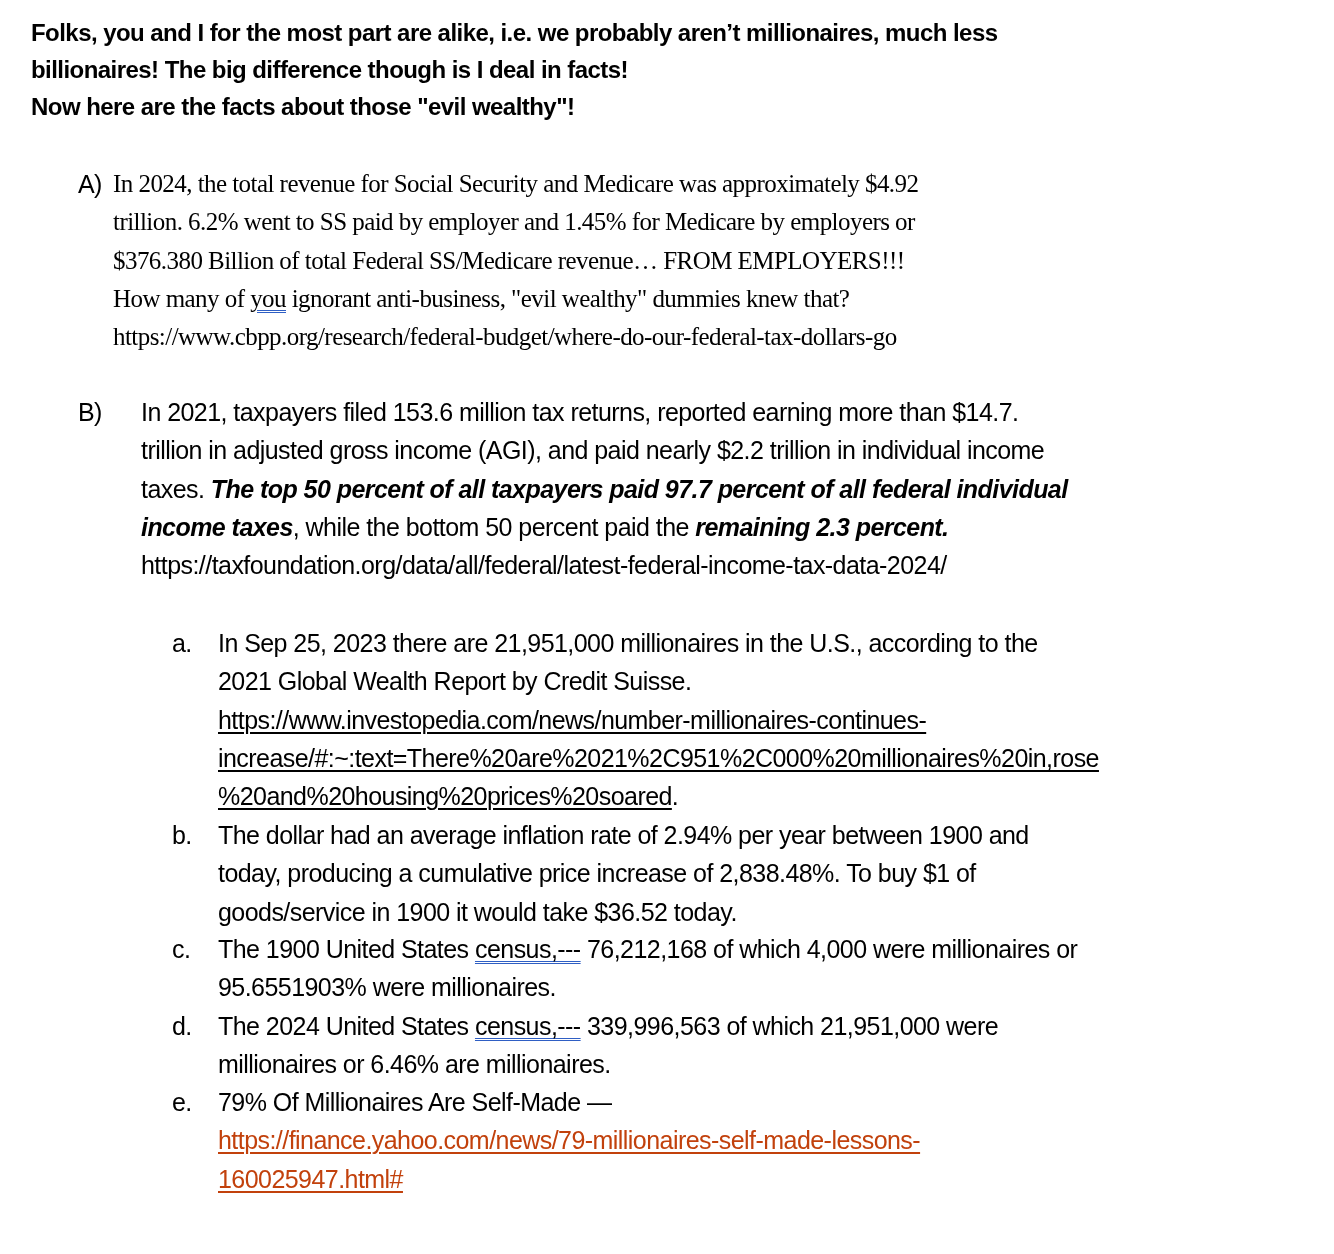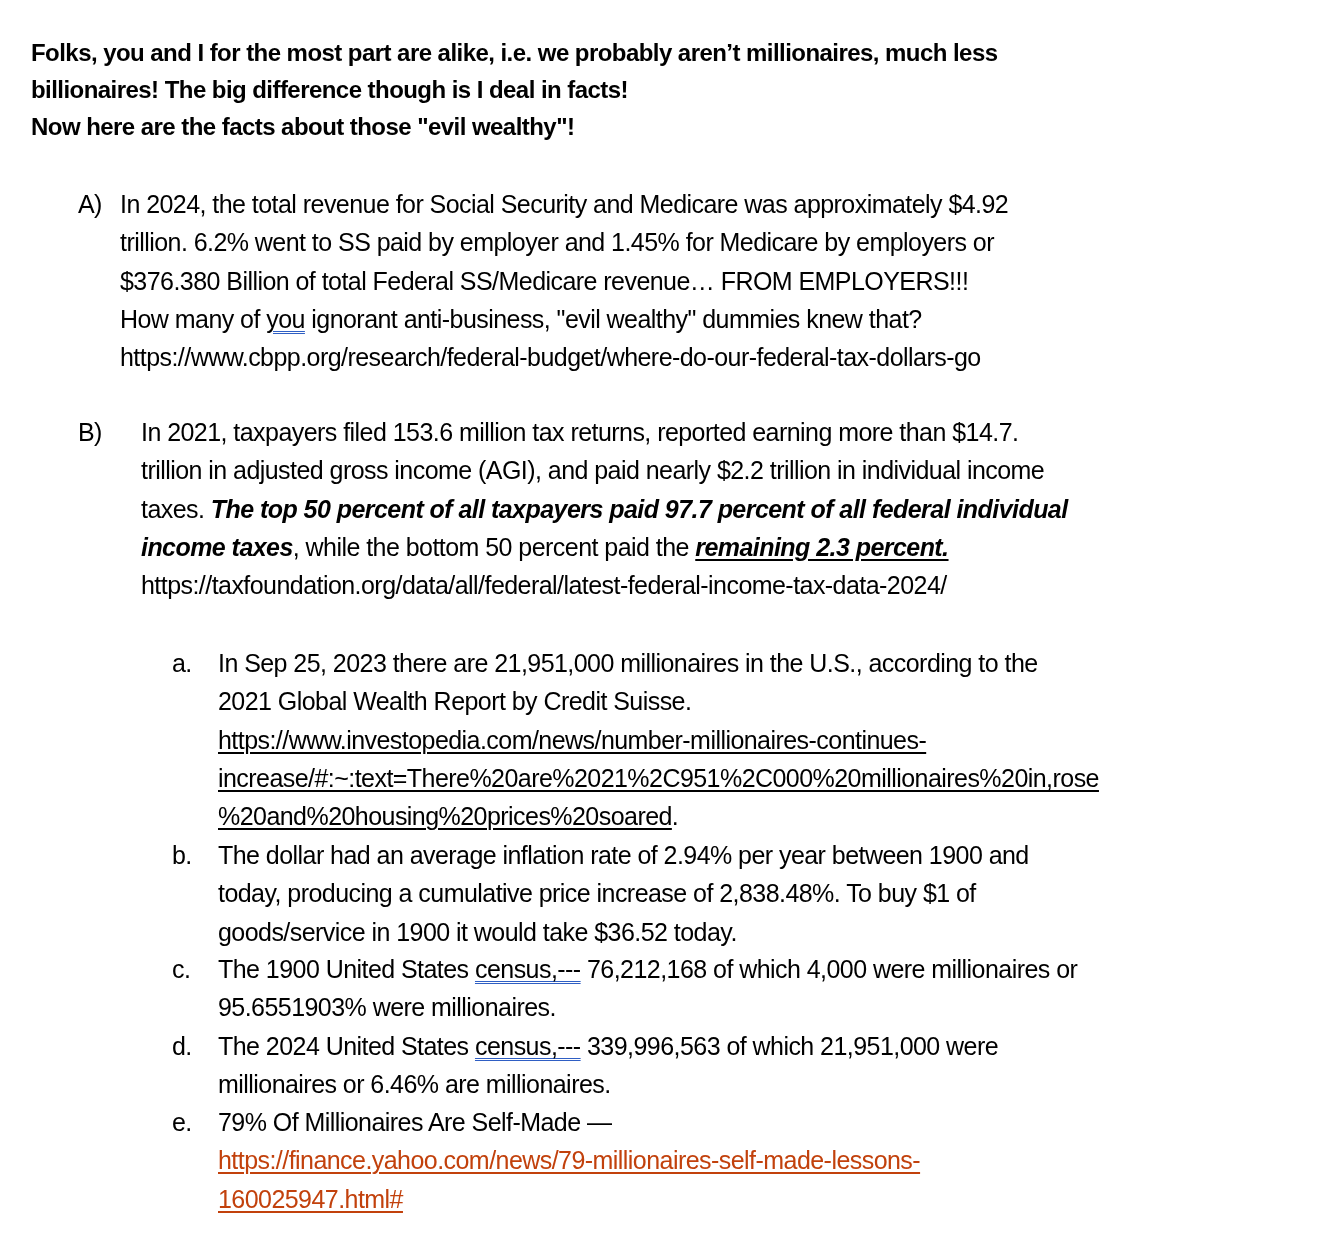--- a/index.html
+++ b/index.html
@@ -14,21 +14,20 @@
     overflow: hidden;
     color: #000000;
     font-family: "Liberation Sans", "DejaVu Sans", sans-serif;
   }
   .doc {
     position: absolute;
     left: 0;
     top: 0;
     width: 1334px;
     height: 1094px;
-    margin-top: 20px;
   }
   .intro {
     position: absolute;
     left: 31px;
     top: 14px;
     font-weight: bold;
     font-size: 24px;
     line-height: 37px;
     letter-spacing: -0.55px;
     white-space: nowrap;
@@ -46,21 +45,21 @@
     white-space: nowrap;
   }
   .item .body {
     position: absolute;
     white-space: nowrap;
   }
 
   
   #item-a { left: 0; top: 165px; }
   #item-a .label { left: 78px; top: 0; }
-  #item-a .body  { left: 120px; top: 0; }
+  #item-a .body  { left: 113px; top: 0; font-family: Liberation Serif, serif; }
 
   
   #item-b { left: 0; top: 393px; }
   #item-b .label { left: 78px; top: 0; }
   #item-b .body  { left: 141px; top: 0; }
 
   
   .sub .label { left: 172px; top: 0; }
   .sub .body  { left: 218px; top: 0; }
   #sub-a { left: 0; top: 624px; }
@@ -74,21 +73,20 @@
     text-decoration-style: double;
     text-decoration-color: #2f5fc4;
     text-decoration-thickness: 1px;
     text-underline-offset: 3px;
   }
   .bold-italic {
     font-weight: bold;
     font-style: italic;
   }
   .underline {
-    text-decoration: underline;
     text-decoration-thickness: 2px;
     text-underline-offset: 3px;
   }
   .link-visited {
     color: #000000;
     text-decoration: underline;
     text-decoration-thickness: 1.5px;
     text-underline-offset: 3px;
     cursor: pointer;
   }

